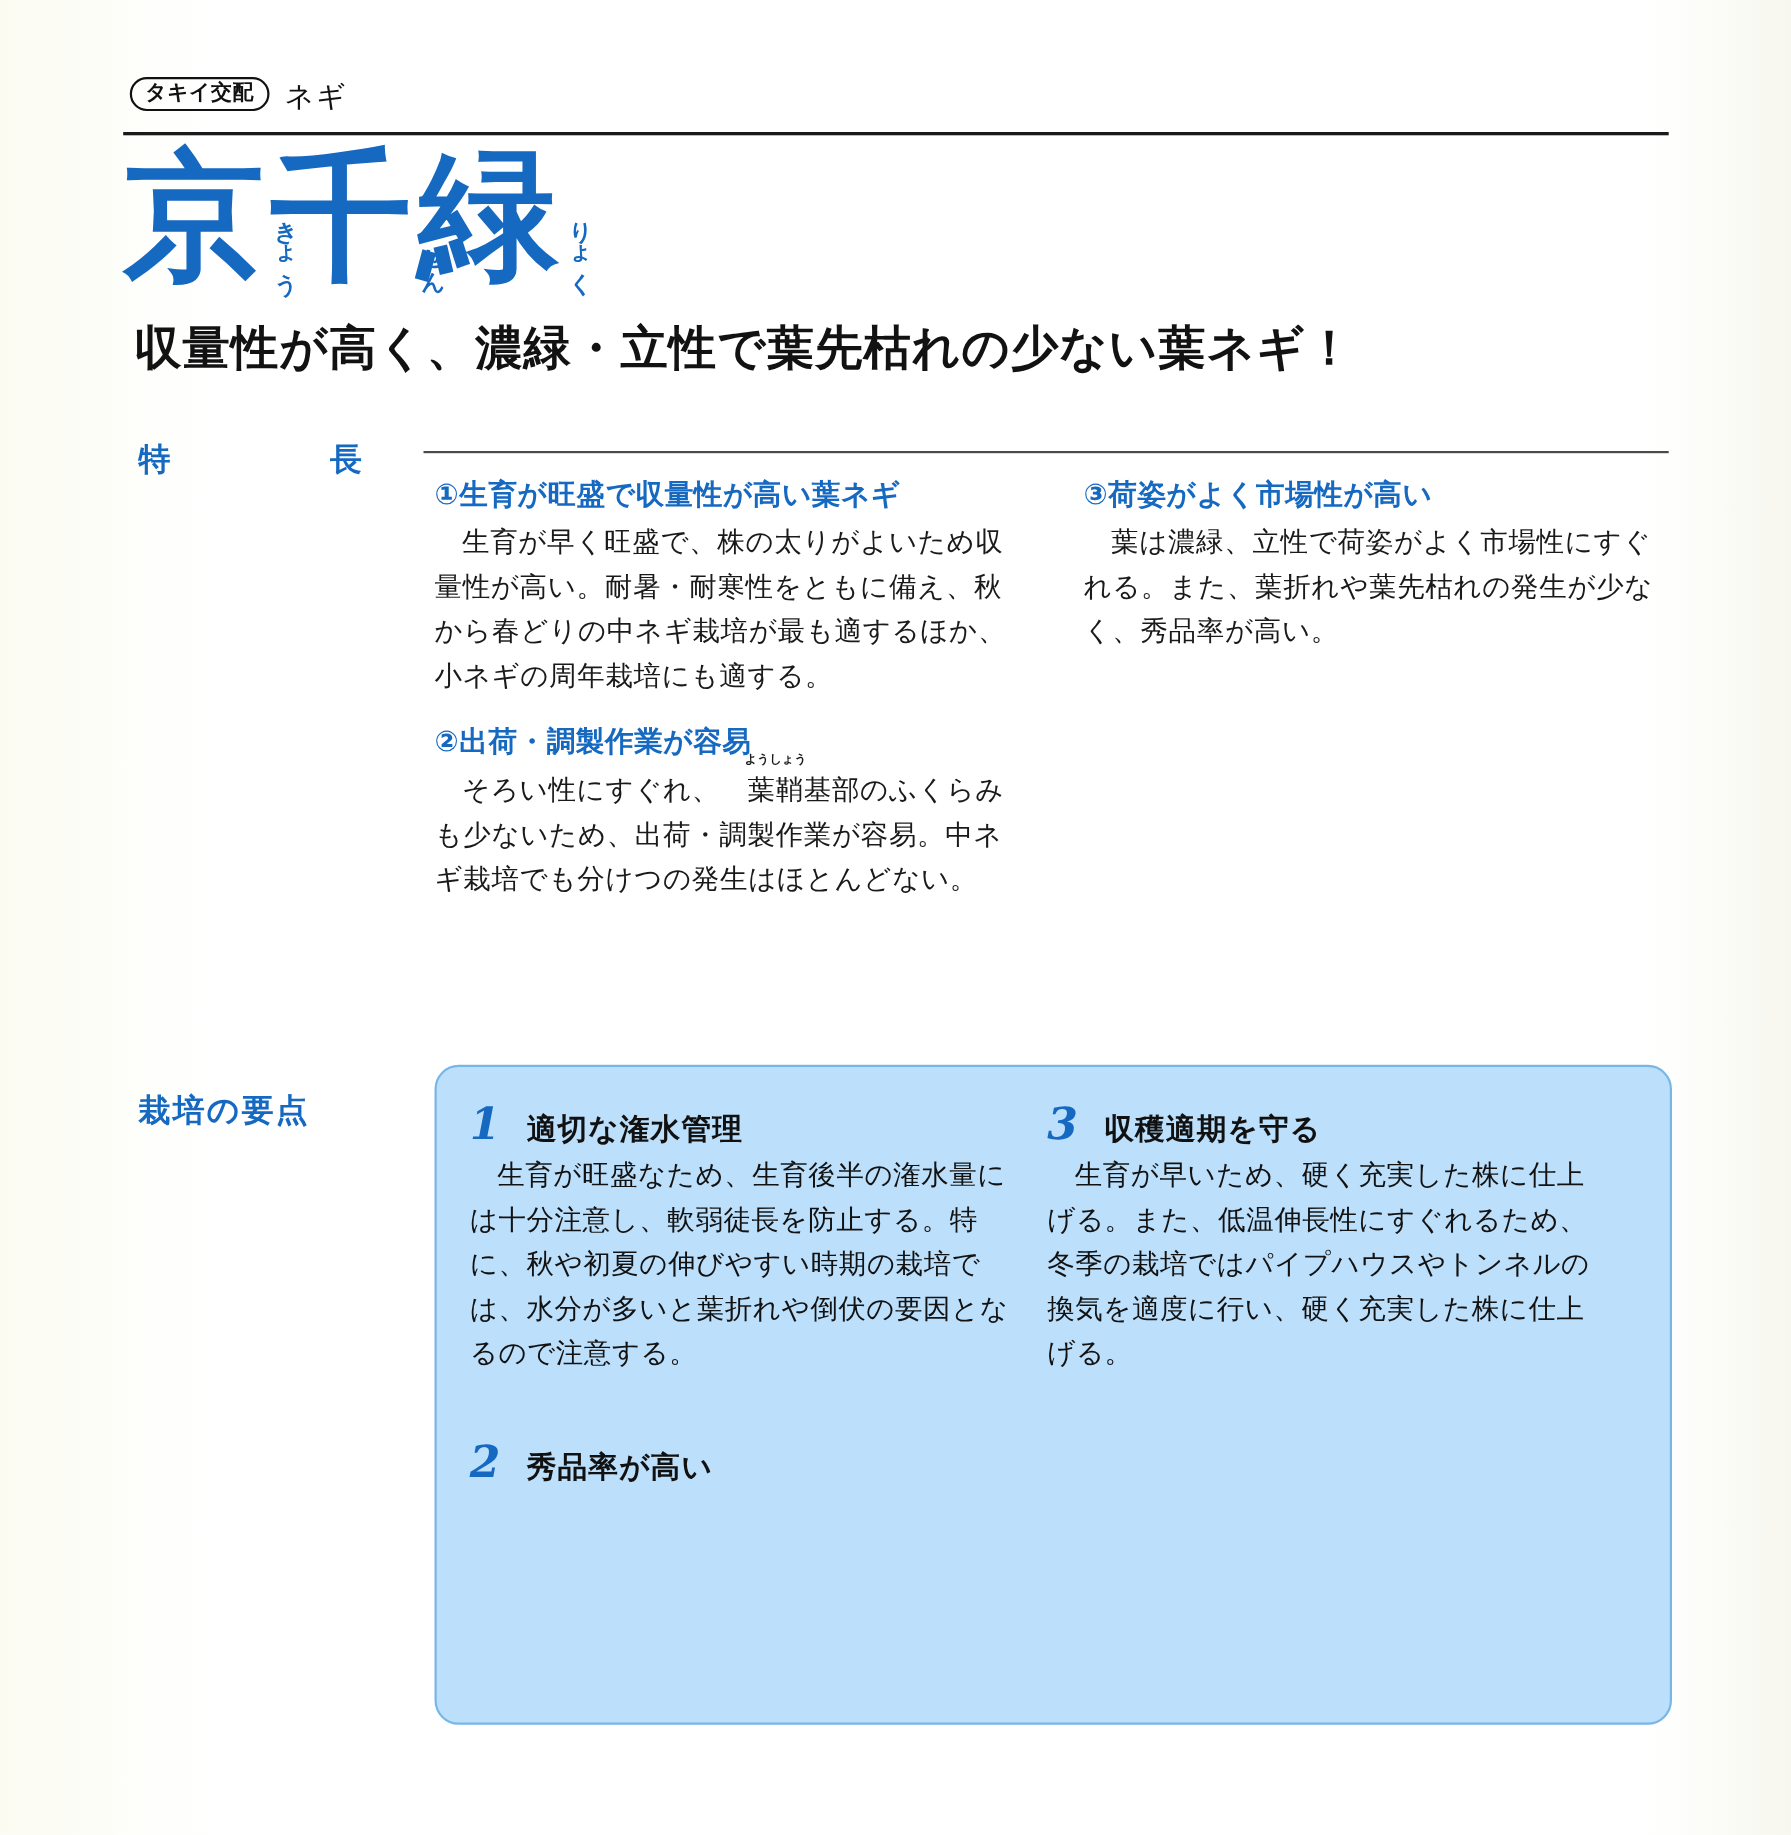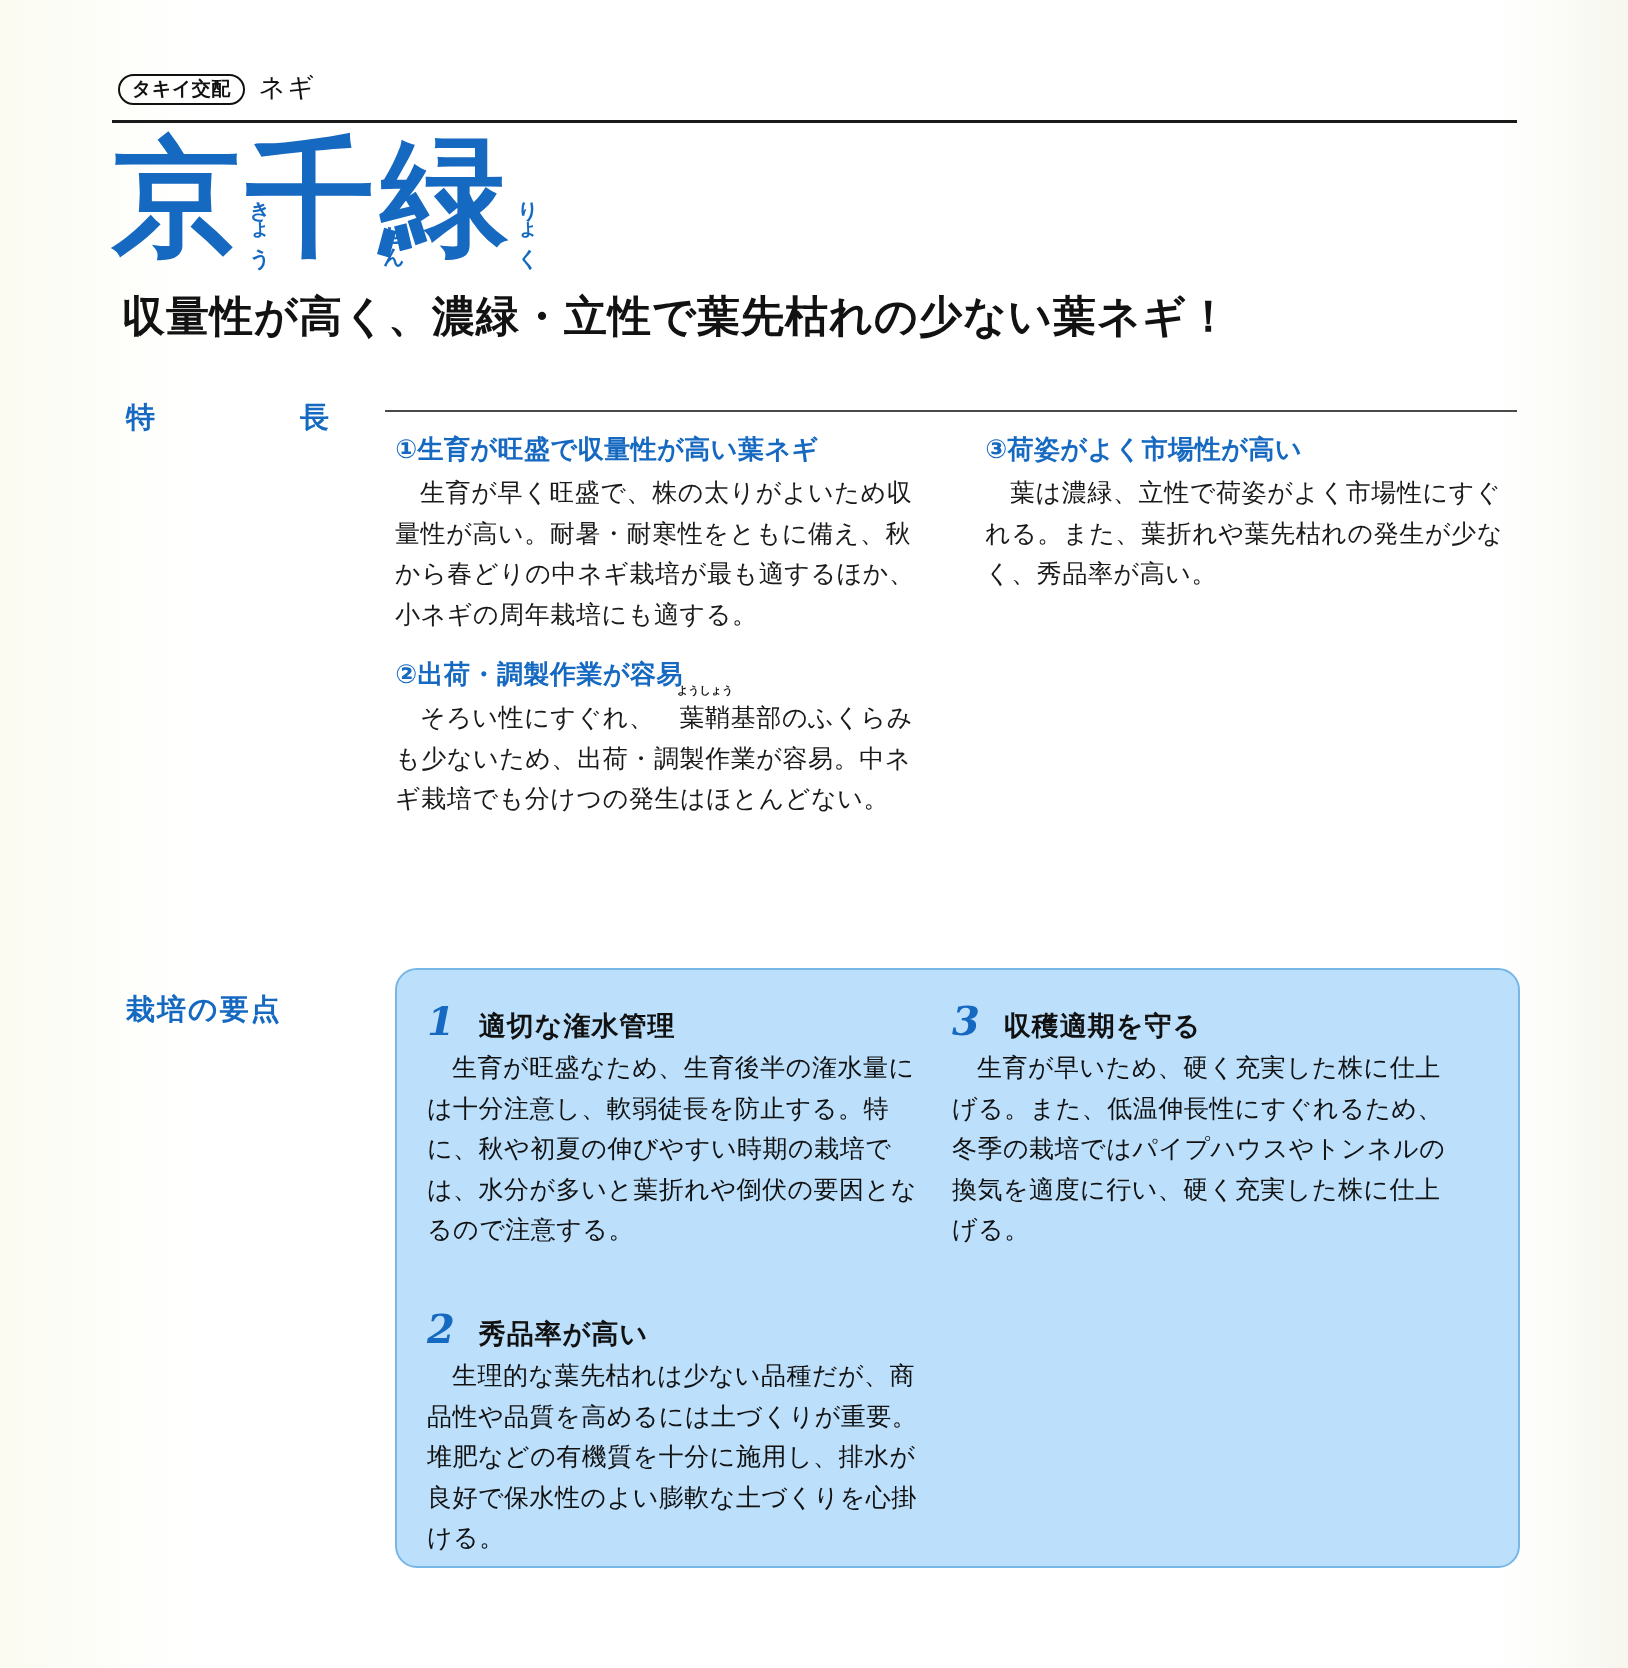--- a/index.html
+++ b/index.html
@@ -20,21 +20,21 @@
     inset: 0;
     background: linear-gradient(90deg, #fbfbf2 0%, #ffffff 12%, #ffffff 92%, #f7f7ef 100%);
   }
 
   
   .brand-row {
     position: absolute;
     left: 118px;
     top: 70px;
     display: flex;
-    align-items: flex-end;
+    align-items: flex-start;
     gap: 14px;
   }
   .brand-pill {
     border: 2.5px solid #111;
     border-radius: 18px;
     padding: 3px 12px 4px 12px;
     font-size: 19px;
     font-weight: 700;
     letter-spacing: 0.5px;
     line-height: 1.05;
@@ -271,21 +271,20 @@
         <span class="pt-title">適切な潅水管理</span>
       </div>
       <div class="pt-body">生育が旺盛なため、生育後半の潅水量には十分注意し、軟弱徒長を防止する。特に、秋や初夏の伸びやすい時期の栽培では、水分が多いと葉折れや倒伏の要因となるので注意する。</div>
     </div>
 
     <div class="pt" id="pt-2">
       <div class="pt-head">
         <span class="pt-num">2</span>
         <span class="pt-title">秀品率が高い</span>
       </div>
-      <div class="pt-body">生理的な葉先枯れは少ない品種だが、商品性や品質を高めるには土づくりが重要。堆肥などの有機質を十分に施用し、排水が良好で保水性のよい膨軟な土づくりを心掛ける。</div>
     </div>
 
     <div class="pt" id="pt-3">
       <div class="pt-head">
         <span class="pt-num">3</span>
         <span class="pt-title">収穫適期を守る</span>
       </div>
       <div class="pt-body">生育が早いため、硬く充実した株に仕上げる。また、低温伸長性にすぐれるため、冬季の栽培ではパイプハウスやトンネルの換気を適度に行い、硬く充実した株に仕上げる。</div>
     </div>
   </div>

